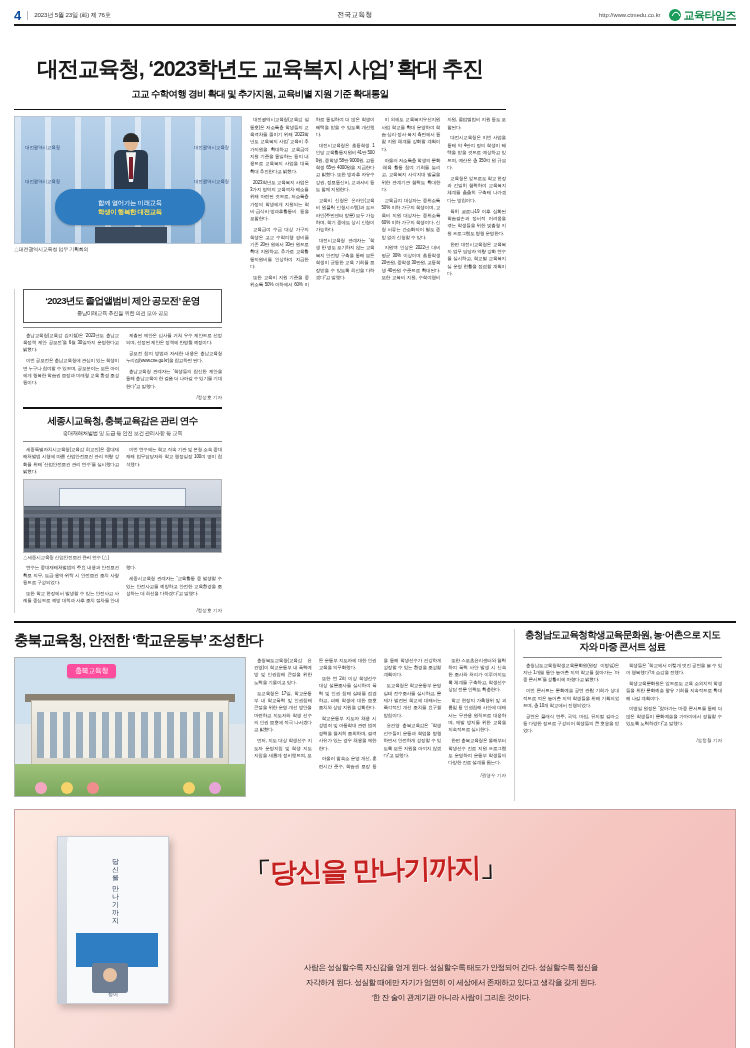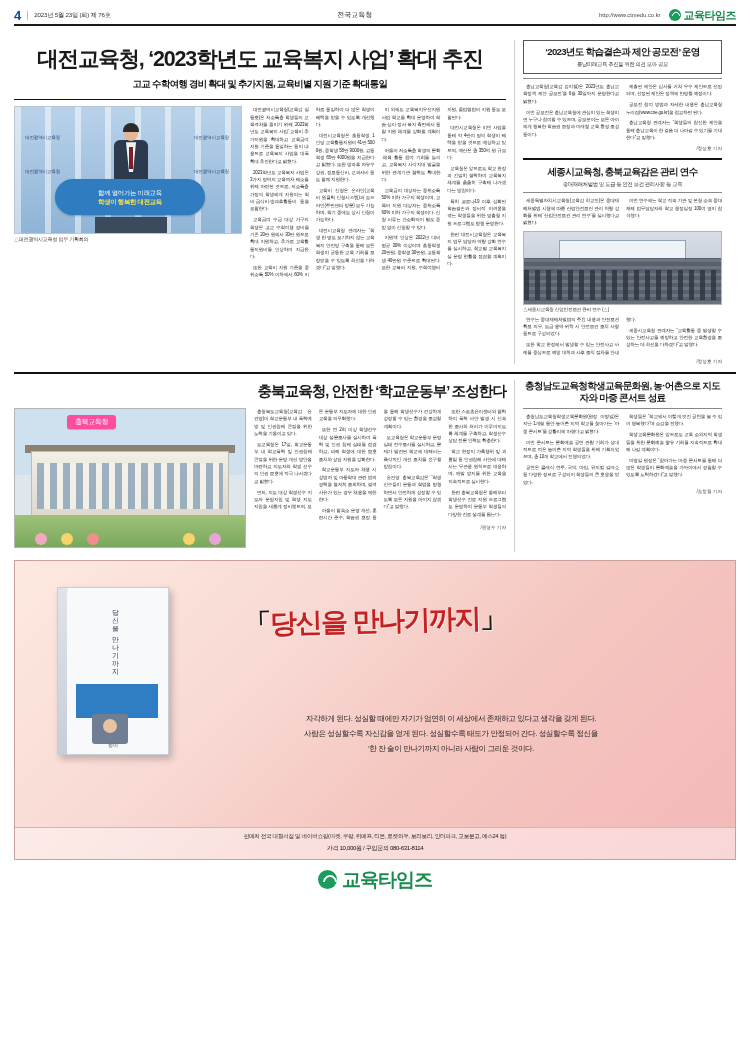--- a/index.html
+++ b/index.html
@@ -77,41 +77,41 @@
   .brand-name {
     font-size: 11px;
     font-weight: bold;
     color: #1a8b4e;
     letter-spacing: -0.5px;
   }
 
   
   .top-zone {
     display: flex;
-    margin-top: 14px;
+    margin-top: 24px;
+    flex-direction: column;
   }
   .lead { width: 500px; padding-right: 8px; }
   .rail { width: 208px; border-left: 1px solid #cfcfcf; padding-left: 8px; }
 
   .headline {
     font-size: 21.5px;
     font-weight: bold;
     text-align: center;
     letter-spacing: -1.2px;
     line-height: 1.22;
     margin: 6px 0 6px;
   }
   .subhead {
     font-size: 9.4px;
     font-weight: bold;
     text-align: center;
     letter-spacing: -0.6px;
     margin-bottom: 8px;
     color: #111;
-    font-family: Liberation Serif, serif;
   }
   .rule-thin { border-top: 1px solid #111; margin: 0 0 6px; }
 
   
   .photo-wrap { width: 228px; float: left; margin: 0 8px 4px 0; }
   .photo {
     width: 228px; height: 128px;
     position: relative;
     overflow: hidden;
     background: linear-gradient(#dfe9f4, #c9d9ea);
@@ -245,21 +245,21 @@
   .rail-cap { font-size: 4.6px; color: #333; letter-spacing: -0.2px; }
 
   
   .mid-hr { border-top: 2px solid #111; margin: 8px 0 0; }
   .mid-zone { display: flex; margin-top: 6px; }
   .mid-left { width: 500px; padding-right: 8px; }
   .mid-right { width: 208px; border-left: 1px solid #cfcfcf; padding-left: 8px; }
 
   .h2 {
     font-size: 14.6px; font-weight: bold;
-    text-align: right; letter-spacing: -1px;
+    text-align: left; letter-spacing: -1px;
     margin: 2px 0 7px;
   }
   .school-photo {
     width: 232px; height: 140px;
     float: left; margin: 0 8px 4px 0;
     border: 1px solid #b5b5b5;
     position: relative; overflow: hidden;
     background: linear-gradient(#cfe0ef 0 48%, #dfe6ec 48% 100%);
   }
   .school-photo .bld {
@@ -458,21 +458,21 @@
         <p>대전시교육청은 이번 사업을 통해 약 4만여 명의 학생이 혜택을 받을 것으로 예상하고 있으며, 예산은 총 350억 원 규모다.</p>
         <p>교육청은 앞으로도 학교 현장과 긴밀히 협력하여 교육복지 체계를 촘촘히 구축해 나가겠다는 방침이다.</p>
         <p>특히 코로나19 이후 심화된 학습결손과 정서적 어려움을 겪는 학생들을 위한 맞춤형 지원 프로그램도 병행 운영한다.</p>
         <p>한편 대전시교육청은 교육복지 업무 담당자 역량 강화 연수를 실시하고, 학교별 교육복지실 운영 현황을 점검할 계획이다.</p>
       </div>
     </div>
 
     <div class="rail">
 
       <div class="rail-box">
-        <div class="rail-title">‘2023년도 학습결손과 제안 공모전’ 운영</div>
+        <div class="rail-title">‘2023년도 졸업앨범비 제안 공모전’ 운영</div>
         <div class="rail-sub">충남미래교육 추진을 위한 의견 모아 공모</div>
       </div>
       <div class="rail-rule"></div>
       <div class="body-txt cols-2">
         <p>충남교육청(교육감 김지철)은 ‘2023년도 충남교육정책 제안 공모전’을 6월 30일까지 운영한다고 밝혔다.</p>
         <p>이번 공모전은 충남교육청에 관심이 있는 학생이면 누구나 참여할 수 있으며, 공모분야는 모든 아이에게 행복한 학습권 보장과 미래형 교육 환경 조성 등이다.</p>
         <p>제출된 제안은 심사를 거쳐 우수 제안으로 선정되며, 선정된 제안은 정책에 반영될 예정이다.</p>
         <p>공모전 참여 방법과 자세한 내용은 충남교육청 누리집(www.cne.go.kr)을 참고하면 된다.</p>
         <p>충남교육청 관계자는 “학생들의 참신한 제안을 통해 충남교육이 한 걸음 더 나아갈 수 있기를 기대한다”고 말했다.</p>
       </div>
@@ -558,23 +558,23 @@
       <span class="spine"></span>
       <span class="vtitle">당신을 만나기까지</span>
       <span class="bar"></span>
       <span class="facebox"></span>
       <span class="pub">청어</span>
     </div>
     <div class="adtitle">
       <span class="qm">「</span><span>당신을 만나기까지</span><span class="qm">」</span>
     </div>
     <div class="adbody">
+      <div>사람은 성실할수록 자신감을 얻게 된다. 성실할수록 태도가 안정되어 간다. 성실할수록 정신을</div>
       <div>자각하게 된다. 성실할 때에만 자기가 엄연히 이 세상에서 존재하고 있다고 생각을 갖게 된다.</div>
-      <div>사람은 성실할수록 자신감을 얻게 된다. 성실할수록 태도가 안정되어 간다. 성실할수록 정신을</div>
-      <div>‘한 잔 술이 만나기까지 아니라 사람이 그리운 것이다.</div>
+      <div>‘한 잔 술이 관계기관 아니라 사람이 그리운 것이다.</div>
     </div>
     <div class="adfoot">
       <div class="l1">판매처 전국 대형서점 및 네이버쇼핑(마켓, 쿠팡, 위메프, 티몬, 로켓와우, 보리보리, 인터파크, 교보문고, 예스24 등)</div>
       <div class="l2">가격 10,000원 / 구입문의 080-631-8114</div>
     </div>
   </div>
 
   <div class="footer">
     <span class="flogo"></span>
     <span class="fname">교육타임즈</span>

